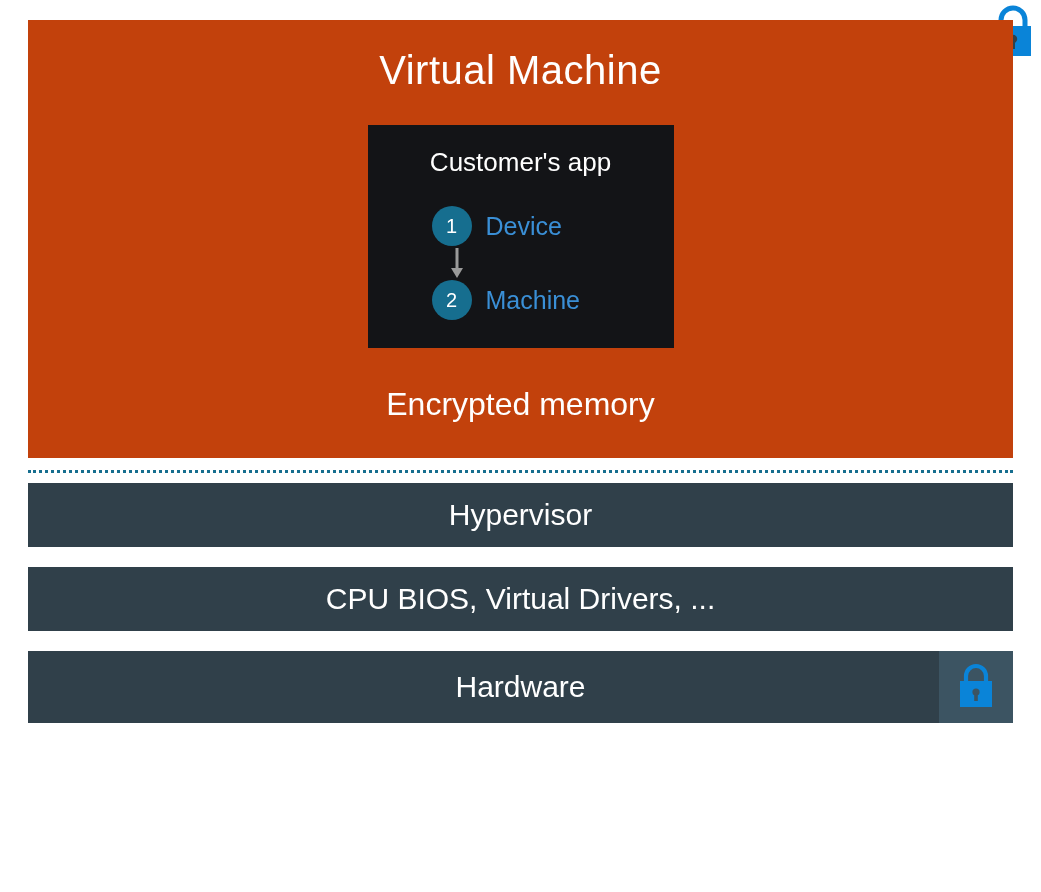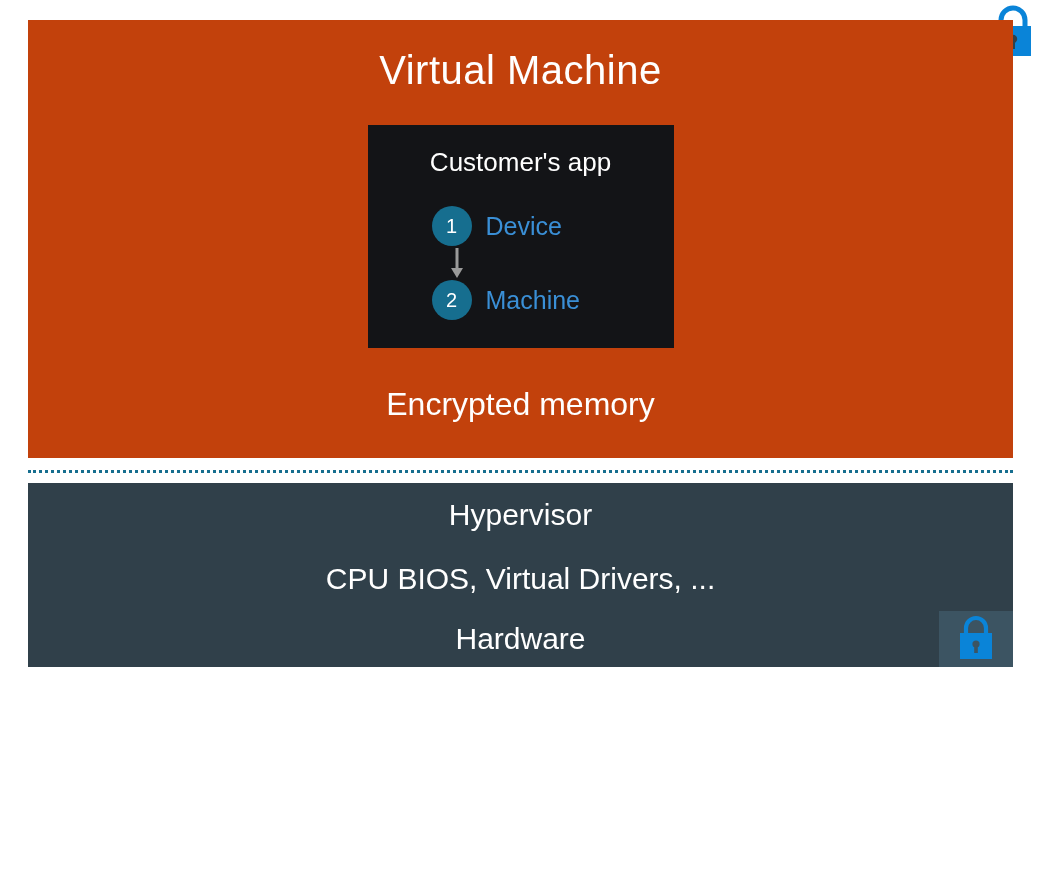--- a/index.html
+++ b/index.html
@@ -88,21 +88,21 @@
   .layer-box {
     background: #30404a;
     color: #fff;
     width: 100%;
     height: 64px;
     display: flex;
     align-items: center;
     justify-content: center;
     font-size: 30px;
     font-weight: 300;
-    margin-bottom: 0;
+    margin-bottom: 20px;
     position: relative;
   }
   .lock-top {
     position: absolute;
     top: 2px;
     right: 2px;
   }
   .lock-hw {
     position: absolute;
     right: 0;
@@ -159,21 +159,21 @@
 <div class="dotted-divider"></div>
 
 <div class="layer-box">
   <span>Hypervisor</span>
 </div>
 
 <div class="layer-box">
   <span>CPU BIOS, Virtual Drivers, ...</span>
 </div>
 
-<div class="layer-box" style="height:56px;">
+<div class="layer-box" style="height:72px;">
   <span>Hardware</span>
   <div class="lock-hw">
     <svg width="44" height="52" viewBox="0 0 44 52">
       <path d="M12 20 v-5 a10 10 0 0 1 20 0 v5" fill="none" stroke="#0a84d8" stroke-width="4.2"></path>
       <rect x="6" y="20" width="32" height="26" fill="#0a84d8"></rect>
       <circle cx="22" cy="31" r="3.6" fill="#3c5462"></circle>
       <rect x="20.2" y="32" width="3.6" height="8" fill="#3c5462"></rect>
     </svg>
   </div>
 </div>

